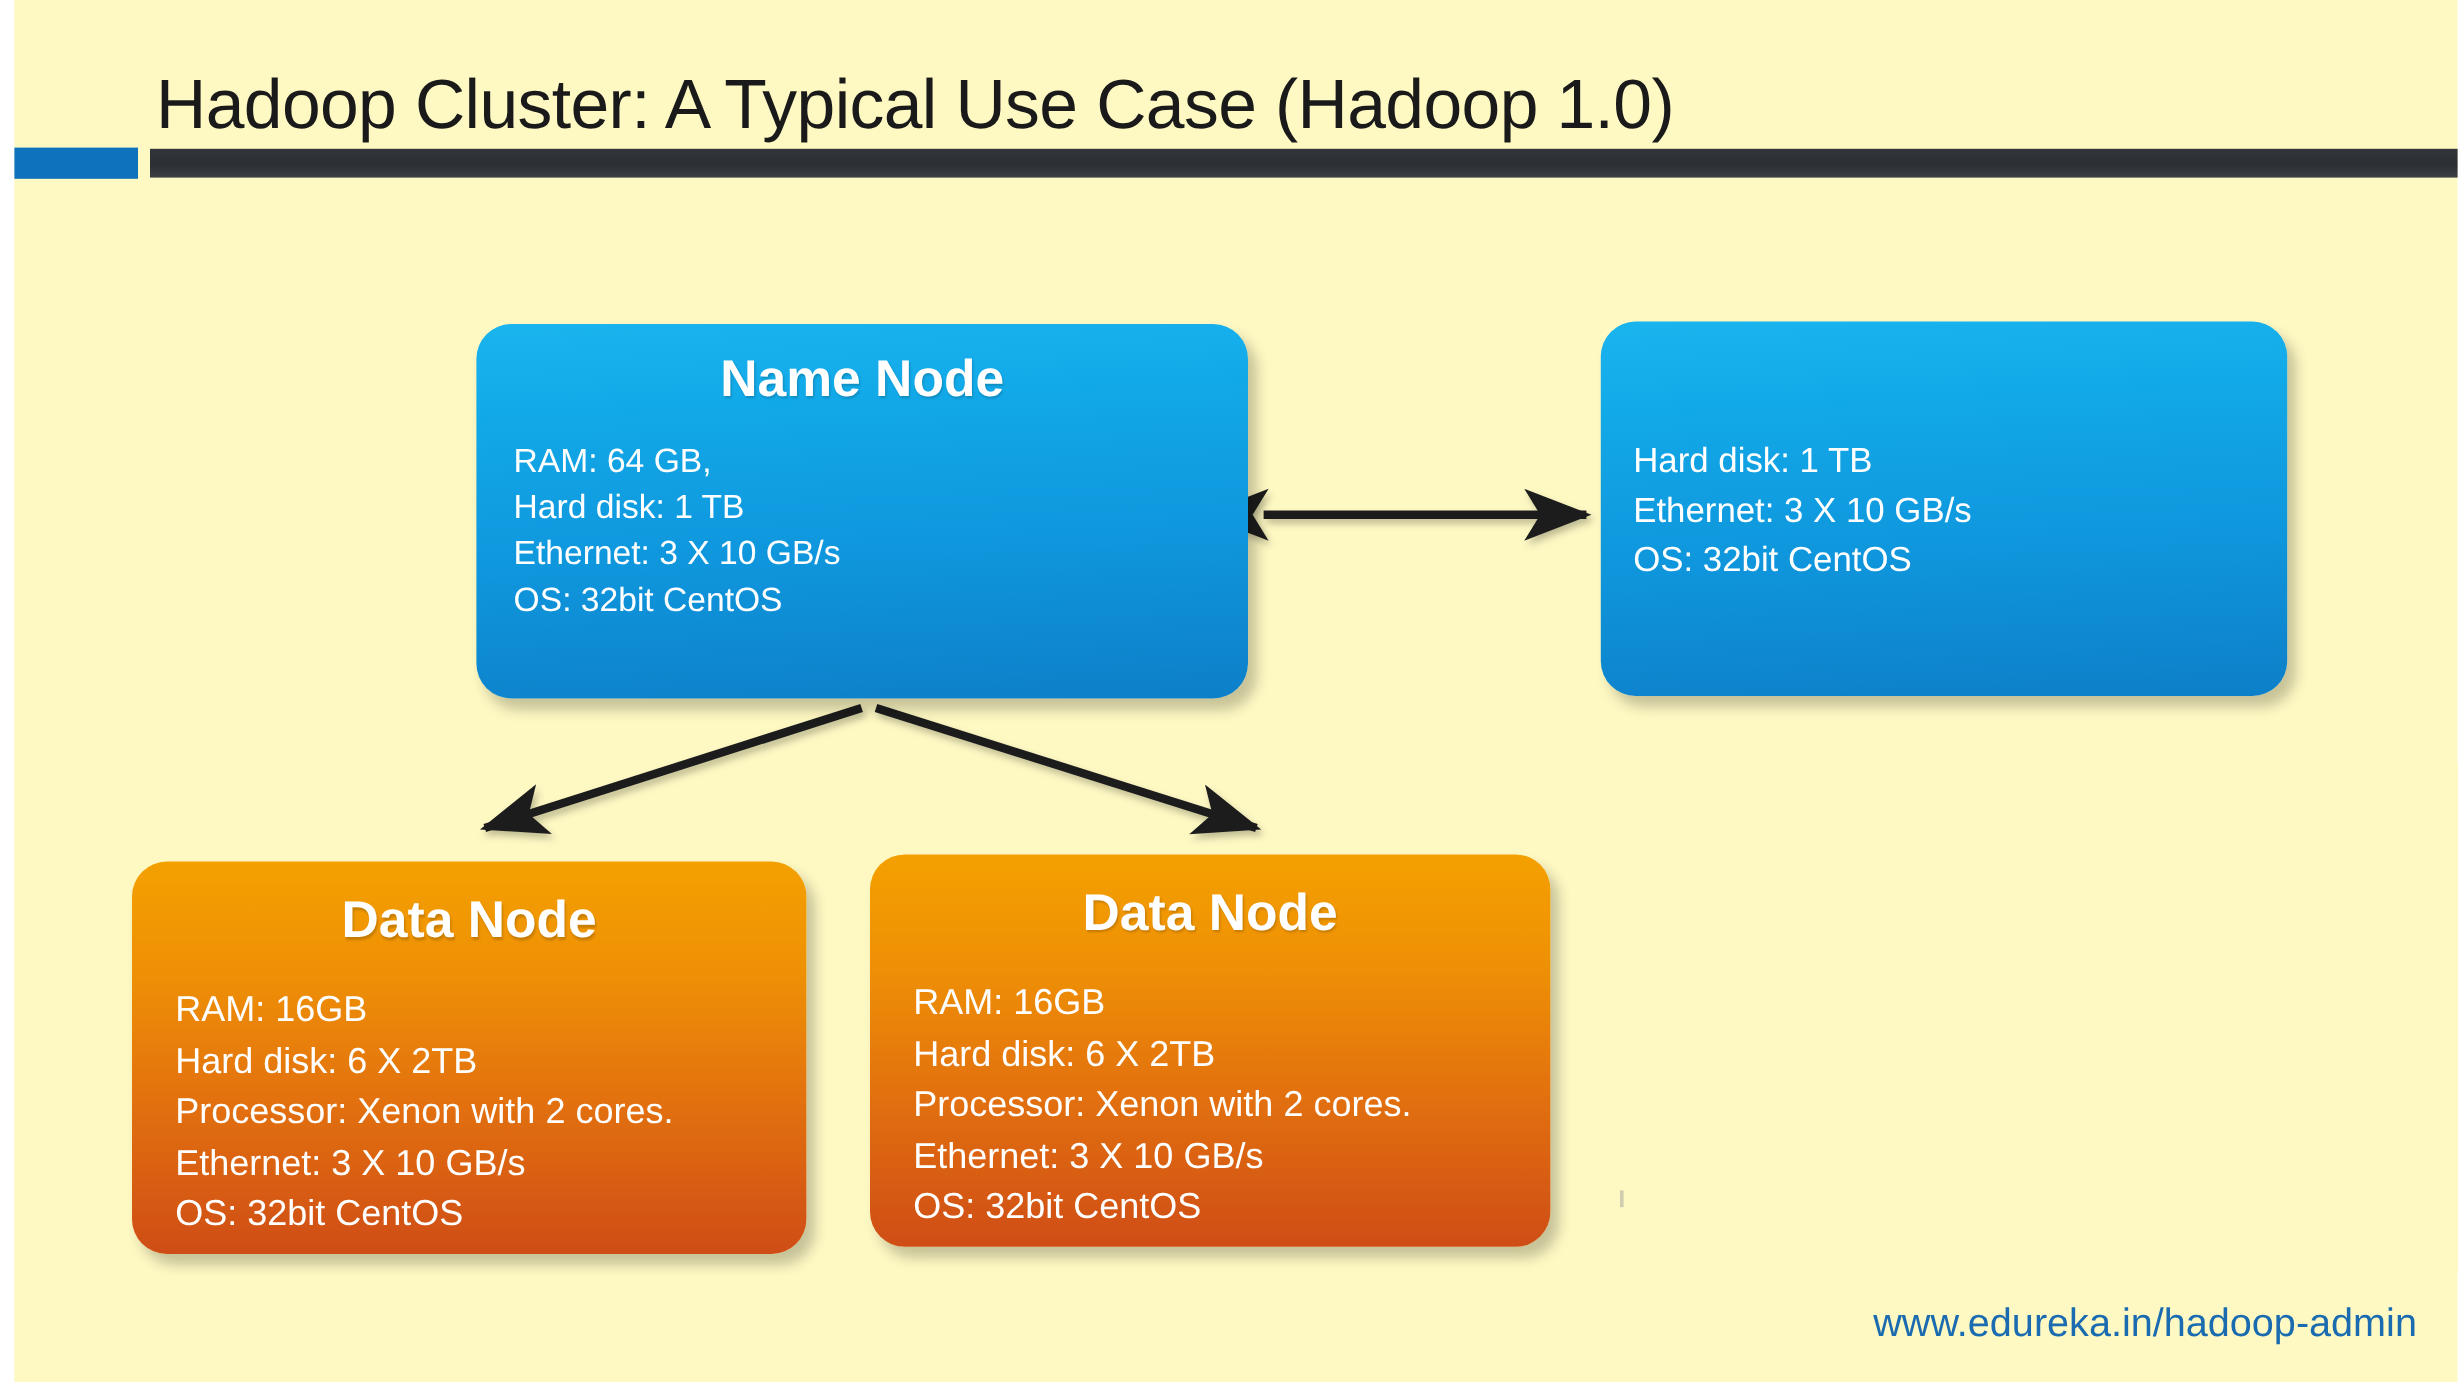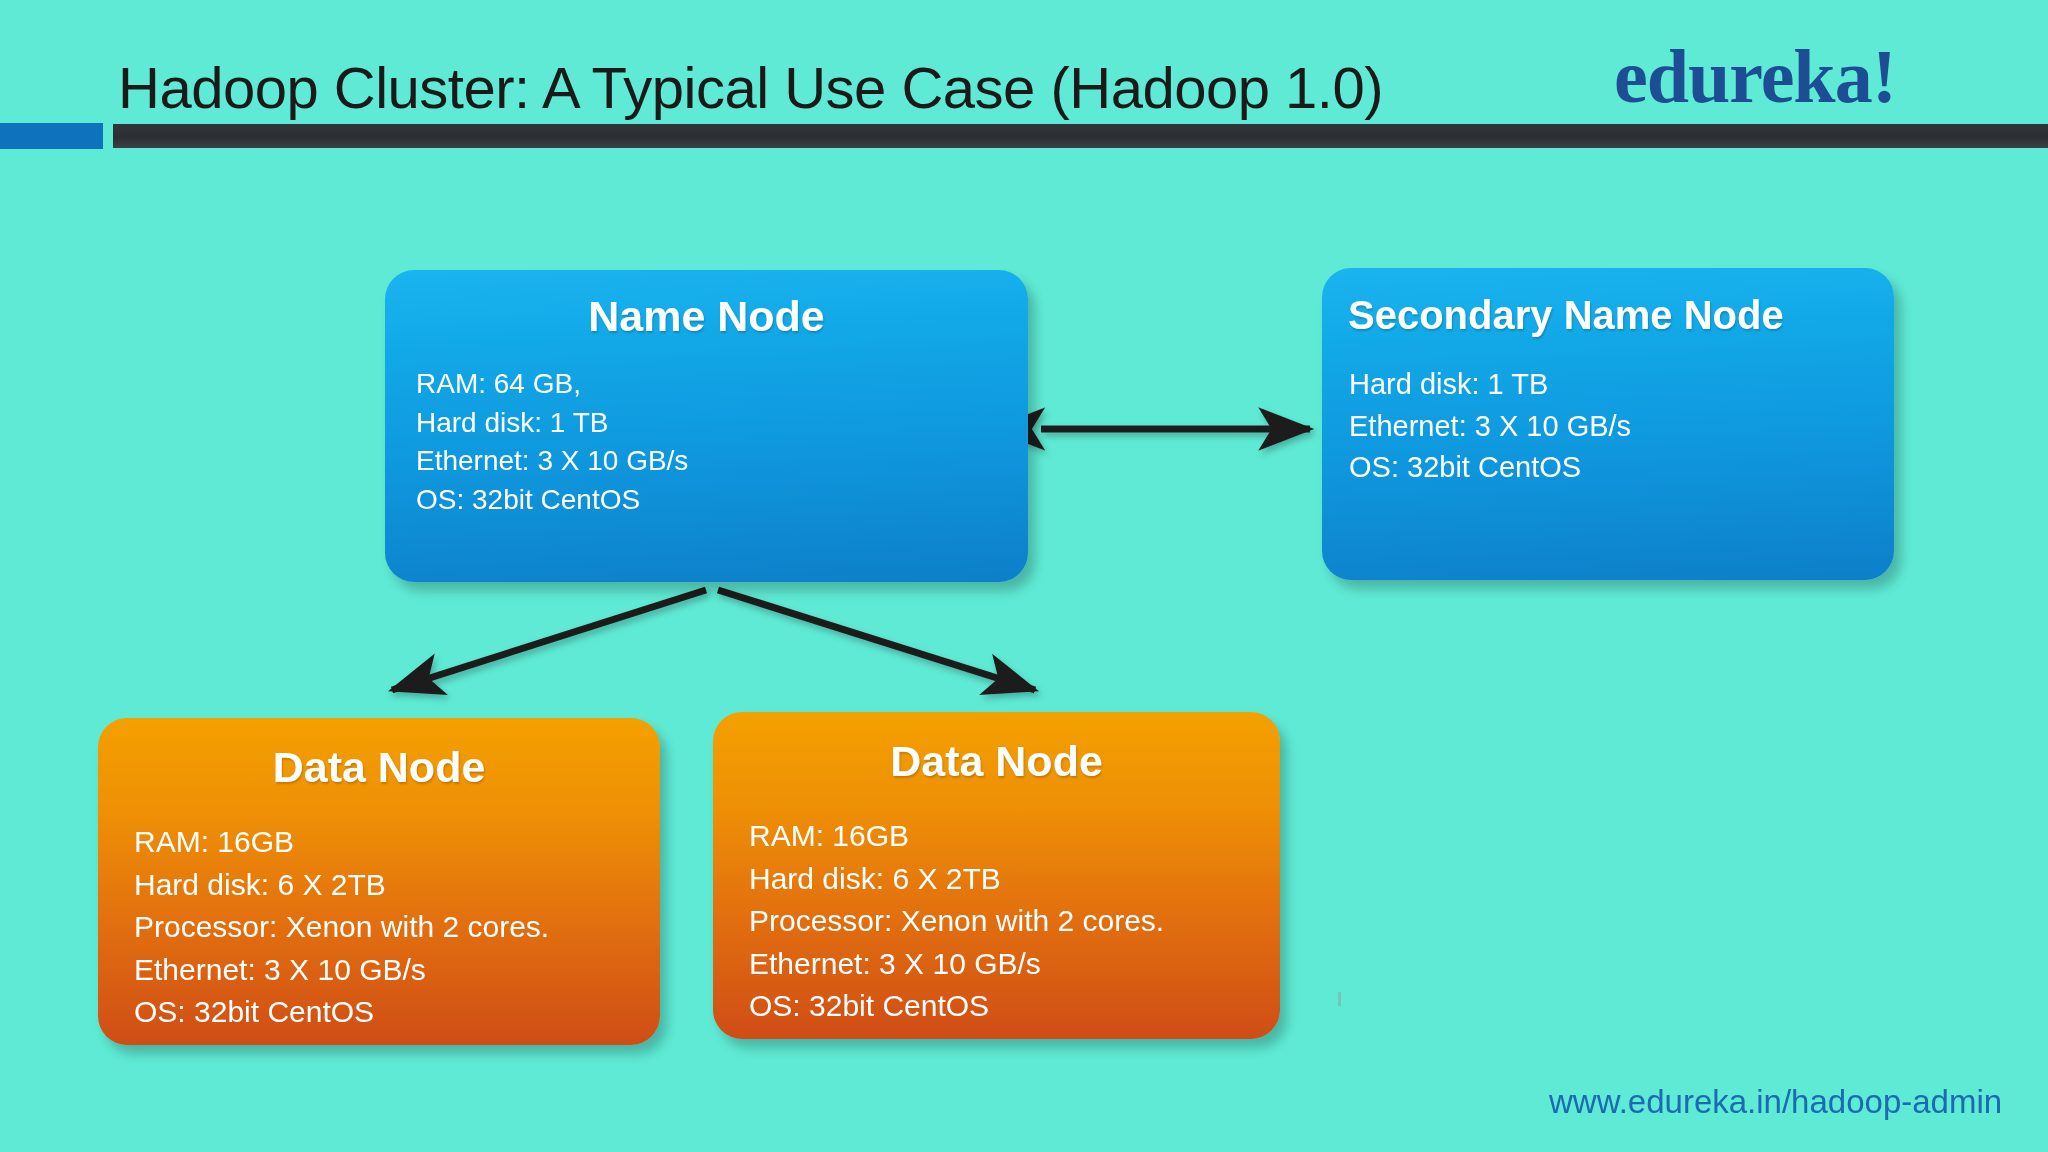--- a/index.html
+++ b/index.html
@@ -13,21 +13,22 @@
     position: relative;
     overflow: hidden;
     font-family: "Liberation Sans", sans-serif;
     background: #ffffff;
   }
 
   
   #slide {
     position: absolute;
     inset: 0;
-    background: #5eead4;
+    background: #fef9c3;
+    margin-left: 12px;
   }
 
   
   #slide-title {
     position: absolute;
     left: 118px;
     top: 58px;
     font-size: 58px;
     font-weight: 400;
     color: #1a1a1a;
@@ -217,21 +218,20 @@
     background: rgba(150,150,150,0.45);
   }
 </style>
 </head>
 <body>
 
 <div id="slide">
 
   <div id="slide-title">Hadoop Cluster: A Typical Use Case (Hadoop 1.0)</div>
 
-  <div id="brand-logo">edureka!</div>
 
   <div id="accent-block"></div>
   <div id="title-rule"></div>
 
   <svg id="connectors" viewBox="0 0 2048 1152" width="2048" height="1152" xmlns="http://www.w3.org/2000/svg">
     <defs>
       <marker id="arrowEnd" markerWidth="9" markerHeight="9" refX="7.4" refY="3.1" orient="auto" markerUnits="strokeWidth">
         <path d="M0,0 L8,3.1 L0,6.2 L1.9,3.1 z" fill="#1f1f1f"></path>
       </marker>
       <marker id="arrowStart" markerWidth="9" markerHeight="9" refX="0.6" refY="3.1" orient="auto-start-reverse" markerUnits="strokeWidth">
@@ -256,21 +256,20 @@
     <div class="node-title">Name Node</div>
     <div class="node-specs">
       <span class="spec-line">RAM:  64 GB,</span>
       <span class="spec-line">Hard disk: 1 TB</span>
       <span class="spec-line">Ethernet: 3 X 10 GB/s</span>
       <span class="spec-line">OS: 32bit CentOS</span>
     </div>
   </div>
 
   <div class="node-box node-blue" id="secondary-name-node">
-    <div class="node-title">Secondary Name Node</div>
     <div class="node-specs">
       <span class="spec-line">Hard disk: 1 TB</span>
       <span class="spec-line">Ethernet: 3 X 10 GB/s</span>
       <span class="spec-line">OS: 32bit CentOS</span>
     </div>
   </div>
 
   <div class="node-box node-orange" id="data-node-1">
     <div class="node-title">Data Node</div>
     <div class="node-specs">

